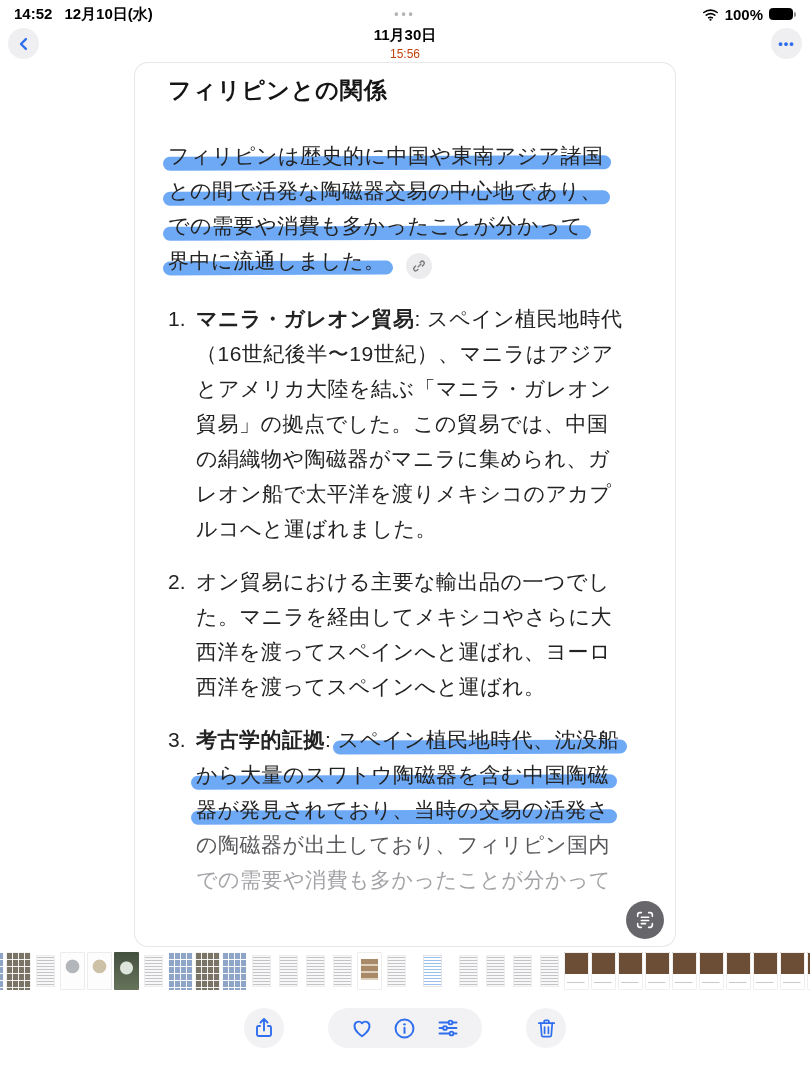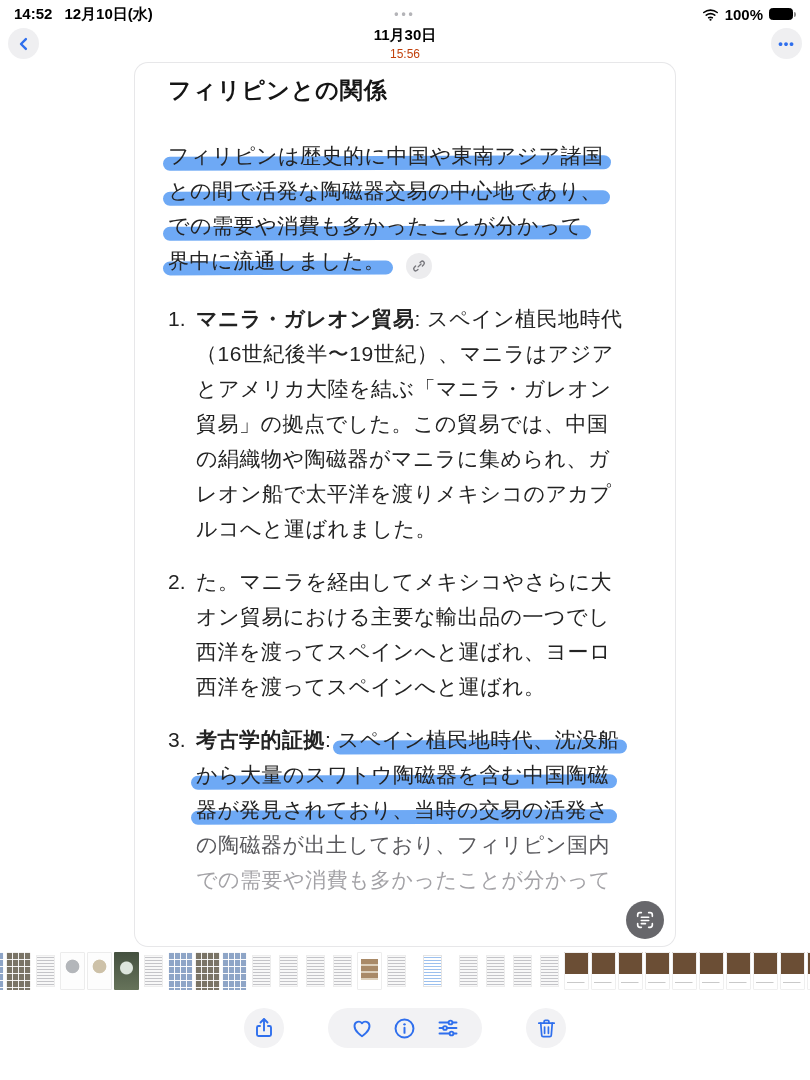--- a/index.html
+++ b/index.html
@@ -169,22 +169,22 @@
             <div class="tline"><span>とアメリカ大陸を結ぶ「マニラ・ガレオン</span></div>
             <div class="tline"><span>貿易」の拠点でした。この貿易では、中国</span></div>
             <div class="tline"><span>の絹織物や陶磁器がマニラに集められ、ガ</span></div>
             <div class="tline"><span>レオン船で太平洋を渡りメキシコのアカプ</span></div>
             <div class="tline"><span>ルコへと運ばれました。</span></div>
           </div>
         </div>
         <div class="citem">
           <div class="num">2.</div>
           <div>
+            <div class="tline"><span>オン貿易における主要な輸出品の一つでし</span></div>
             <div class="tline"><span>た。マニラを経由してメキシコやさらに大</span></div>
-            <div class="tline"><span>オン貿易における主要な輸出品の一つでし</span></div>
             <div class="tline"><span>西洋を渡ってスペインへと運ばれ、ヨーロ</span></div>
             <div class="tline"><span>西洋を渡ってスペインへと運ばれ。</span></div>
           </div>
         </div>
         <div class="citem">
           <div class="num">3.</div>
           <div>
             <div class="tline"><span class="bold">考古学的証拠</span><span>: </span><span class="hl">スペイン植民地時代、沈没船</span></div>
             <div class="tline"><span class="hl">から大量のスワトウ陶磁器を含む中国陶磁</span></div>
             <div class="tline"><span class="hl">器が発見されており、当時の交易の活発さ</span></div>

